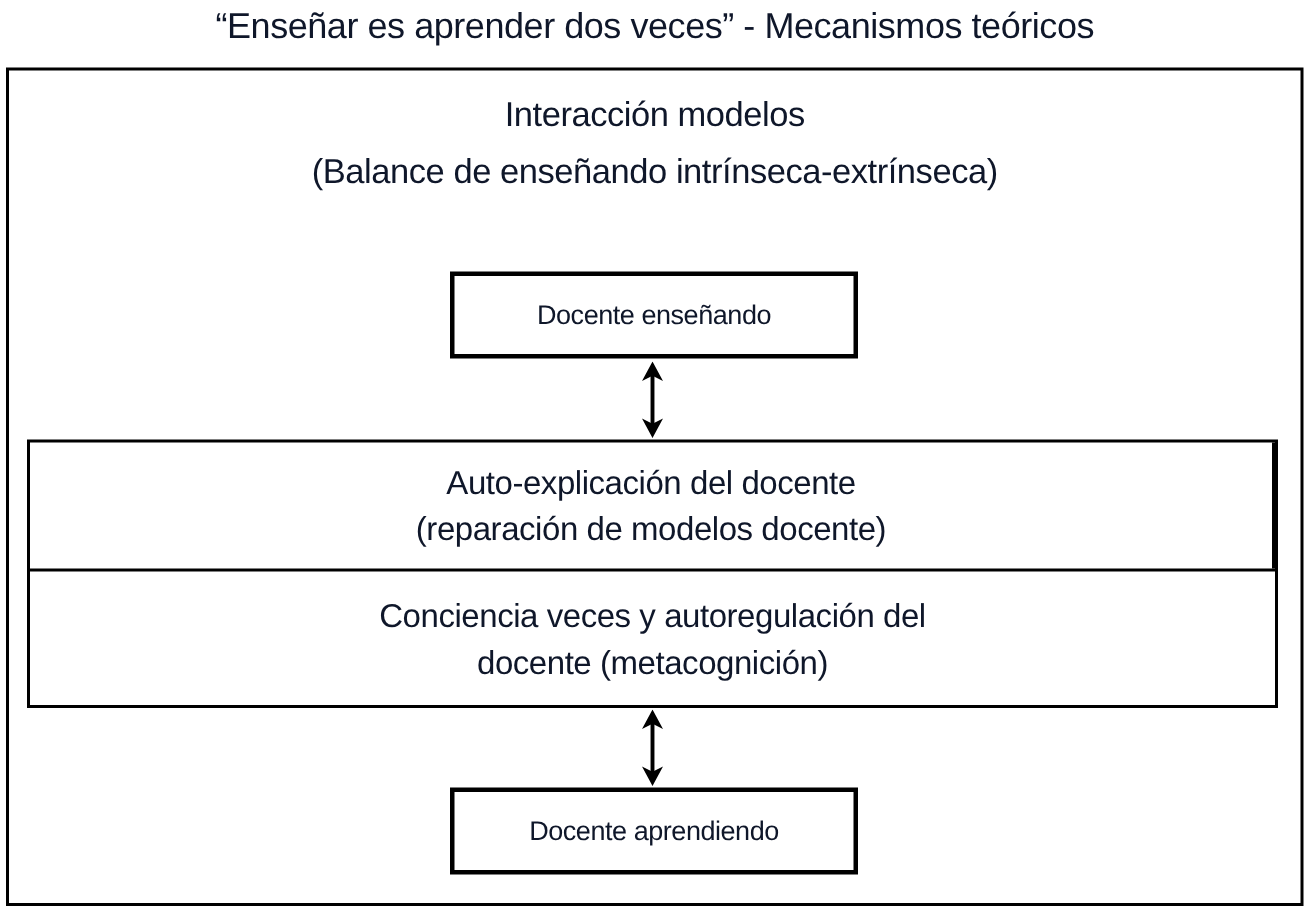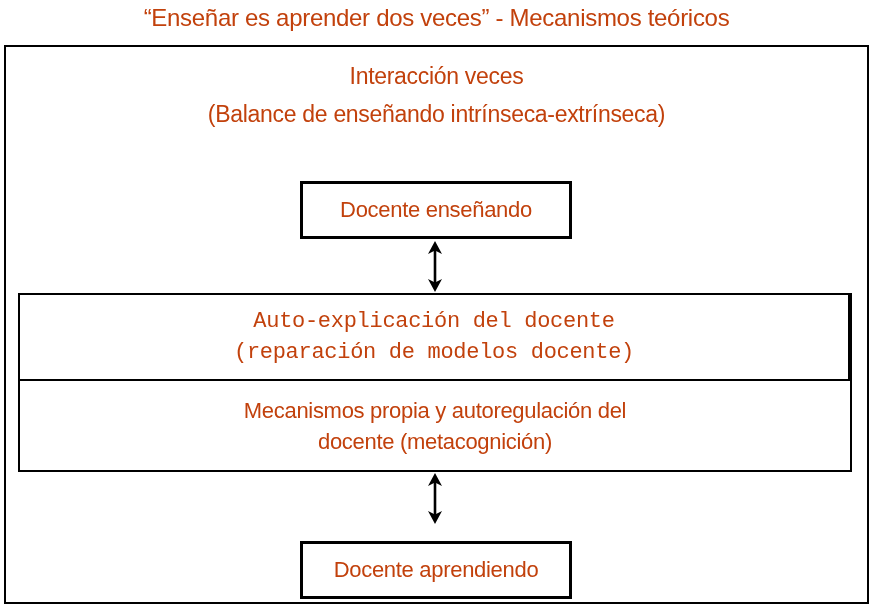--- a/index.html
+++ b/index.html
@@ -6,21 +6,21 @@
     margin: 0;
     padding: 0;
     background: #ffffff;
   }
   .canvas {
     position: relative;
     width: 873px;
     height: 611px;
     background: #ffffff;
     font-family: "Liberation Sans", sans-serif;
-    color: #c2410c;
+    color: #0f172a;
     overflow: hidden;
   }
   .title {
     position: absolute;
     left: 0;
     top: 4px;
     width: 100%;
     text-align: center;
     font-size: 24px;
     letter-spacing: -0.3px;
@@ -48,26 +48,26 @@
   }
   .small-box {
     position: absolute;
     width: 266px;
     height: 52px;
     border: 3px solid #000000;
     background: #ffffff;
     display: flex;
     align-items: center;
     justify-content: center;
-    font-size: 22px;
+    font-size: 18px;
     letter-spacing: -0.3px;
     box-sizing: content-box;
   }
   .box-teaching { left: 300px; top: 181px; }
-  .box-learning { left: 300px; top: 525px; margin-top: 16px; }
+  .box-learning { left: 300px; top: 525px; }
   .mid-grid {
     position: absolute;
     left: 18px;
     top: 293px;
     width: 830px;
     border: 2px solid #000000;
     box-sizing: content-box;
     background: #ffffff;
   }
   .grid-row-top {
@@ -79,21 +79,21 @@
     flex: 1;
     display: flex;
     flex-direction: column;
     align-items: center;
     justify-content: center;
     font-size: 22px;
     line-height: 31px;
     letter-spacing: -0.3px;
     text-align: center;
   }
-  .cell-left { border-right: 2px solid #000000; font-family: Liberation Mono, monospace; }
+  .cell-left { border-right: 2px solid #000000; }
   .grid-row-bottom {
     height: 89px;
     display: flex;
     flex-direction: column;
     align-items: center;
     justify-content: center;
     font-size: 22px;
     line-height: 31px;
     letter-spacing: -0.3px;
     text-align: center;
@@ -109,21 +109,21 @@
 </head>
 <body>
 
 <div class="canvas">
 
   <div class="title">“Enseñar es aprender dos veces” - Mecanismos teóricos</div>
 
   <div class="outer-box"></div>
 
   <div class="heading">
-    <div>Interacción veces</div>
+    <div>Interacción modelos</div>
     <div>(Balance de enseñando intrínseca-extrínseca)</div>
   </div>
 
   <div class="small-box box-teaching">
     <span>Docente enseñando</span>
   </div>
 
   <svg class="v-arrow arrow-1" viewBox="0 0 20 51" aria-hidden="true">
     <line x1="10" y1="8" x2="10" y2="43" stroke="#000000" stroke-width="2.6"></line>
     <polygon points="10,0 3,13 10,9.5 17,13" fill="#000000"></polygon>
@@ -131,21 +131,21 @@
   </svg>
 
   <div class="mid-grid">
     <div class="grid-row-top">
       <div class="grid-cell cell-left">
         <div>Auto-explicación del docente</div>
         <div>(reparación de modelos docente)</div>
       </div>
     </div>
     <div class="grid-row-bottom">
-      <div>Mecanismos propia y autoregulación del</div>
+      <div>Conciencia veces y autoregulación del</div>
       <div>docente (metacognición)</div>
     </div>
   </div>
 
   <svg class="v-arrow arrow-2" viewBox="0 0 20 51" aria-hidden="true">
     <line x1="10" y1="8" x2="10" y2="43" stroke="#000000" stroke-width="2.6"></line>
     <polygon points="10,0 3,13 10,9.5 17,13" fill="#000000"></polygon>
     <polygon points="10,51 3,38 10,41.5 17,38" fill="#000000"></polygon>
   </svg>
 

